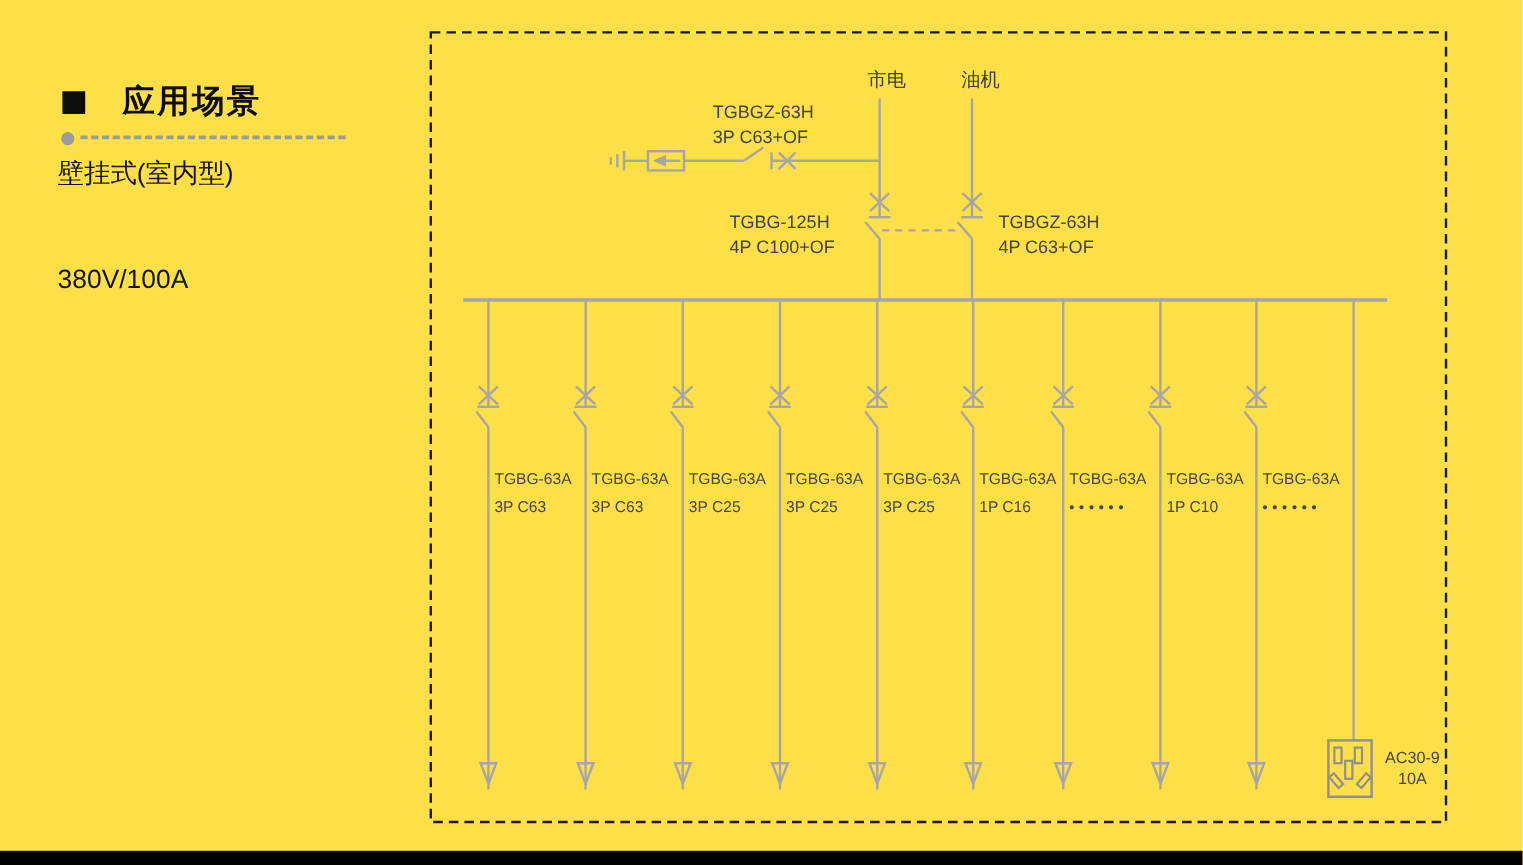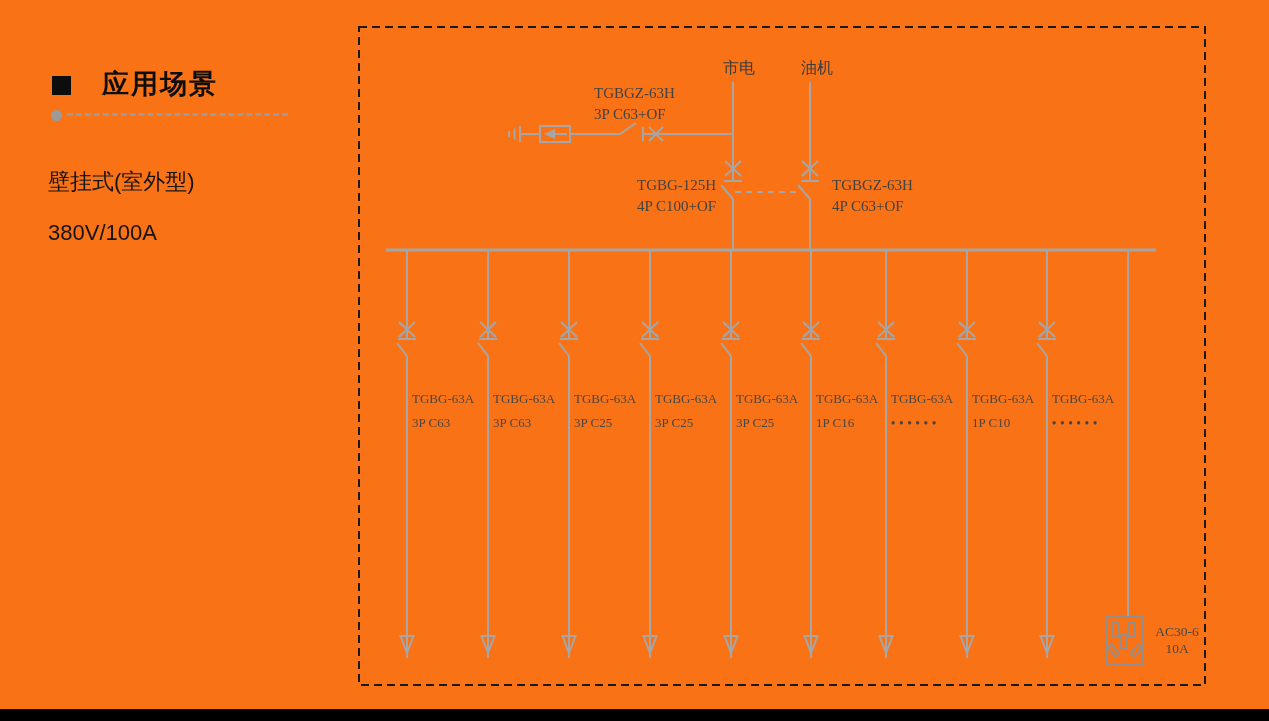--- a/index.html
+++ b/index.html
@@ -1,52 +1,52 @@
 <!DOCTYPE html>
 <html><head>
 <meta charset="utf-8">
 <style>
   html,body{margin:0;padding:0;background:#ffffff;}
   .page{
     position:relative;width:1269px;height:721px;overflow:hidden;
     font-family:"Liberation Sans","DejaVu Sans",sans-serif;
-    background:#f97316;
+    background:#fde047;
   }
   
   .sidebar{position:absolute;left:0;top:0;width:350px;height:300px;}
   .heading-row{position:absolute;left:52px;top:66px;display:flex;align-items:center;}
   .bullet{display:inline-block;width:19px;height:19px;background:#0d0d0d;margin-top:3px;}
   .heading-text{margin:0 0 0 31px;font-size:27px;font-weight:bold;color:#0d0d0d;letter-spacing:2px;}
   .divider-dot{position:absolute;left:51px;top:110px;width:11px;height:11px;border-radius:50%;background:#9b9b9b;}
   .divider-line{position:absolute;left:67px;top:113px;width:221px;border-top:3px dashed #9b9b9b;}
   .item{position:absolute;left:48px;font-size:22px;color:#141414;white-space:nowrap;}
   
   .dlabel{position:absolute;color:#424242;white-space:nowrap;line-height:21px;font-size:15px;}
-  .dlabel span{display:block;font-family:Liberation Serif, serif;}
+  .dlabel span{display:block;}
   .source-label{width:44px;text-align:right;font-size:16px;color:#3c3c3c;}
   .branch-label{font-size:13px;line-height:24px;color:#464646;margin-top:28px;}
   .dots{font-size:12px;font-weight:bold;letter-spacing:4px;line-height:24px;}
   .socket-label{width:58px;text-align:center;font-size:13.5px;line-height:17px;color:#464646;}
   
   .diagram-svg{position:absolute;left:0;top:0;}
   .bottom-bar{position:absolute;left:0;top:709px;width:1269px;height:12px;background:#000000;}
 </style>
 </head>
 <body>
 
 <div class="page">
 
   <section class="sidebar">
     <div class="heading-row">
       <span class="bullet"></span>
       <h1 class="heading-text">应用场景</h1>
     </div>
     <span class="divider-dot"></span>
     <span class="divider-line"></span>
-    <div class="item" style="top:167px">壁挂式(室外型)</div>
+    <div class="item" style="top:130px">壁挂式(室内型)</div>
     <div class="item" style="top:220px">380V/100A</div>
   </section>
 
   <svg class="diagram-svg" width="1269" height="721" viewBox="0 0 1269 721">
     <defs>
 
       <g id="incomer">
         <line x1="0" y1="82" x2="0" y2="181"></line>
         <line x1="-8" y1="161" x2="8" y2="176"></line>
         <line x1="8" y1="161" x2="-8" y2="176"></line>
@@ -119,21 +119,21 @@
   </svg>
 
   <div class="dlabel source-label" style="left:711px;top:57px">市电</div>
   <div class="dlabel source-label" style="left:789px;top:57px">油机</div>
 
   <div class="dlabel" style="left:594px;top:83px">
     <span>TGBGZ-63H</span>
     <span>3P C63+OF</span>
   </div>
 
-  <div class="dlabel" style="left:637px;top:175px">
+  <div class="dlabel" style="left:608px;top:175px">
     <span>TGBG-125H</span>
     <span>4P C100+OF</span>
   </div>
 
   <div class="dlabel" style="left:832px;top:175px">
     <span>TGBGZ-63H</span>
     <span>4P C63+OF</span>
   </div>
 
   <div class="dlabel branch-label" style="left:412px;top:359px">
@@ -167,18 +167,18 @@
   <div class="dlabel branch-label" style="left:972px;top:359px">
     <span>TGBG-63A</span>
     <span>1P C10</span>
   </div>
   <div class="dlabel branch-label" style="left:1052px;top:359px">
     <span>TGBG-63A</span>
     <span class="dots">••••••</span>
   </div>
 
   <div class="dlabel socket-label" style="left:1148px;top:623px">
-    <span>AC30-6</span>
+    <span>AC30-9</span>
     <span>10A</span>
   </div>
 
   <div class="bottom-bar"></div>
 </div>
 
 </body></html>

